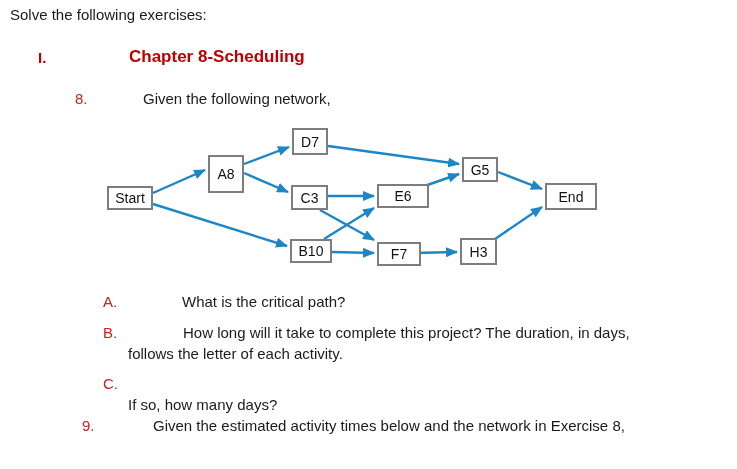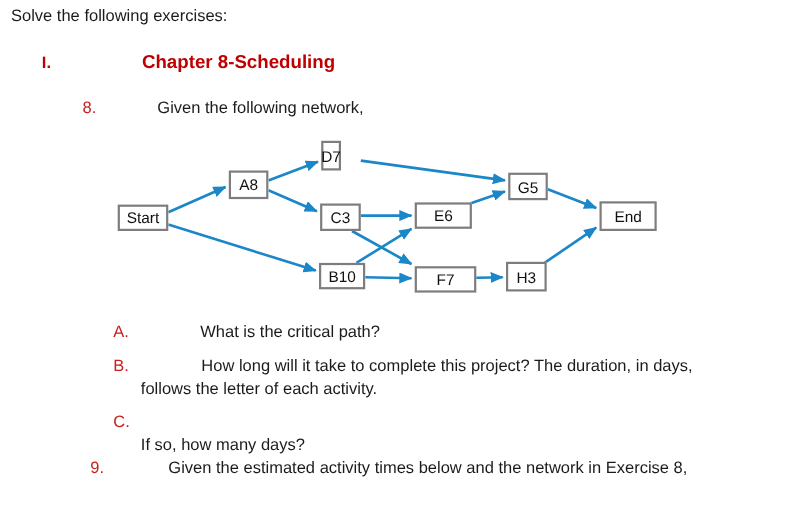--- a/index.html
+++ b/index.html
@@ -58,26 +58,26 @@
           <line x1="324" y1="239" x2="374" y2="208" stroke="#1b86c8" stroke-width="2.4" marker-end="url(#arrowhead)"></line>
           <line x1="332" y1="252" x2="374" y2="253" stroke="#1b86c8" stroke-width="2.4" marker-end="url(#arrowhead)"></line>
           <line x1="413" y1="190" x2="459" y2="174" stroke="#1b86c8" stroke-width="2.4" marker-end="url(#arrowhead)"></line>
           <line x1="413" y1="253" x2="457" y2="252" stroke="#1b86c8" stroke-width="2.4" marker-end="url(#arrowhead)"></line>
           <line x1="498" y1="172" x2="542" y2="189" stroke="#1b86c8" stroke-width="2.4" marker-end="url(#arrowhead)"></line>
           <line x1="495" y1="239" x2="542" y2="207" stroke="#1b86c8" stroke-width="2.4" marker-end="url(#arrowhead)"></line>
         </g>
     </svg>
     <div id="node-layer">
         <div class="node" style="left: 107px; top: 186px; width: 46px; height: 24px;">Start</div>
-        <div class="node" style="left: 208px; top: 155px; width: 36px; height: 26px;">A8</div>
-        <div class="node" style="left: 292px; top: 128px; width: 18px; height: 27px;">D7</div>
+        <div class="node" style="left: 208px; top: 155px; width: 36px; height: 38px;">A8</div>
+        <div class="node" style="left: 292px; top: 128px; width: 36px; height: 27px;">D7</div>
         <div class="node" style="left: 291px; top: 185px; width: 37px; height: 25px;">C3</div>
         <div class="node" style="left: 290px; top: 239px; width: 42px; height: 24px; text-align: right;">B10</div>
         <div class="node" style="left: 377px; top: 184px; width: 52px; height: 24px;">E6</div>
-        <div class="node" style="left: 377px; top: 242px; width: 56px; height: 24px;">F7</div>
+        <div class="node" style="left: 377px; top: 242px; width: 44px; height: 24px;">F7</div>
         <div class="node" style="left: 462px; top: 157px; width: 36px; height: 25px;">G5</div>
         <div class="node" style="left: 460px; top: 238px; width: 37px; height: 27px;">H3</div>
         <div class="node" style="left: 545px; top: 183px; width: 52px; height: 27px;">End</div>
       </div>
   </div>
 
   <span class="abs marker" style="left:103px;top:293px;">A.</span>
   <span class="abs" style="left:182px;top:293px;">What is the critical path?</span>
 
   <span class="abs marker" style="left:103px;top:324px;">B.</span>

